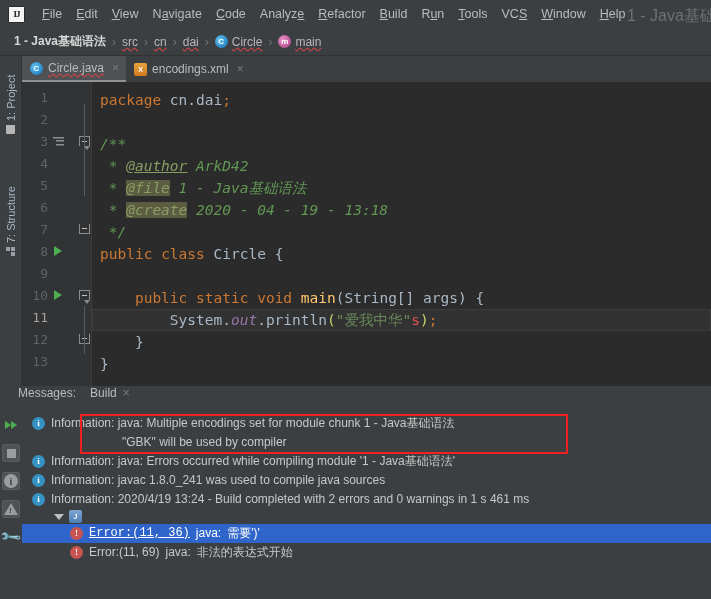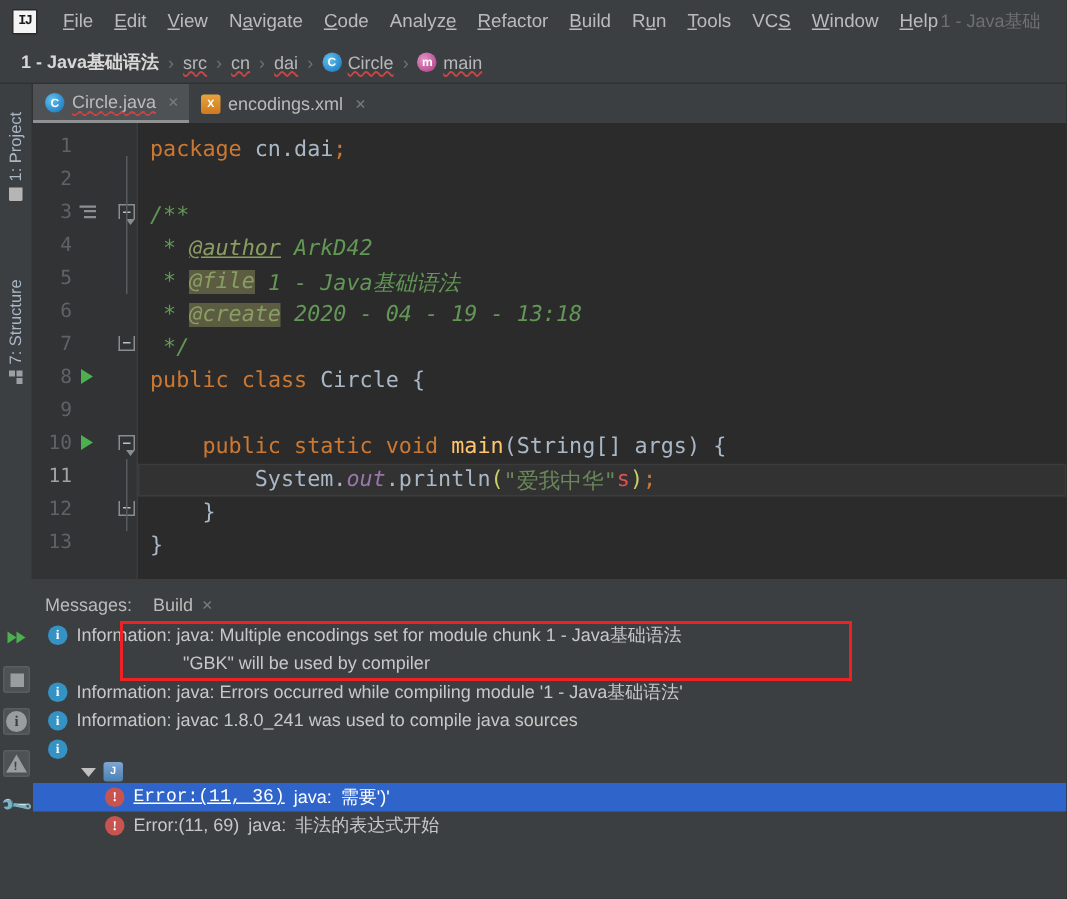--- a/index.html
+++ b/index.html
@@ -14,28 +14,28 @@
   
   .menubar {
     height: 28px; background: #3c3f41; display: flex; align-items: center;
     padding-left: 4px; position: relative;
   }
   .ij-logo {
     width: 17px; height: 17px; margin: 0 10px 0 4px; background: #f4f4f4;
     border: 1px solid #2b2b2b; display: flex; align-items: center;
     justify-content: center; flex: none; border-radius: 1px;
   }
-  .ij-logo span { font-size: 9px; font-weight: bold; color: #1b1b1b; letter-spacing: -1px; font-family: Liberation Mono, monospace; }
+  .ij-logo span { font-size: 9px; font-weight: bold; color: #1b1b1b; letter-spacing: -1px; font-family: Liberation Serif, serif; }
   .menu-item {
     font-size: 12.5px; color: #bbbbbb; padding: 3px 7px; white-space: nowrap;
     cursor: default;
   }
   .menu-item .mn { text-decoration: underline; }
   .win-title {
-    position: absolute; right: 0px; top: 6px; font-size: 12px; color: #6e7071;
+    position: absolute; right: 0px; top: 6px; font-size: 16px; color: #6e7071;
     white-space: nowrap; overflow: hidden; width: 84px; margin-left: 34px;
   }
 
   
   .breadcrumb {
     height: 28px; background: #3c3f41; display: flex; align-items: center;
     padding-left: 10px; gap: 0px; border-bottom: 1px solid #323232;
   }
   .crumb { display: flex; align-items: center; font-size: 12px; color: #b8b8b8; padding: 0 4px; white-space: nowrap; }
   .crumb.first { font-weight: bold; color: #d8d8d8; }
@@ -128,22 +128,22 @@
   .str { color: #6a8759; }
   .err { color: #e05252; }
   .paren-hl { color: #c9d06b; }
   .field { color: #9876aa; font-style: italic; }
   .mcall { color: #ffc66d; }
   .semi { color: #cc7832; }
 
   
   .msg-panel { position: absolute; left: 0; right: 0; bottom: 0; height: 213px;
                background: #3c3f41; display: flex; flex-direction: column; }
-  .msg-head { height: 24px; display: flex; align-items: flex-end; gap: 14px;
-              padding-left: 30px; font-size: 12px; color: #bbbbbb; flex: none; }
+  .msg-head { height: 24px; display: flex; align-items: flex-start; gap: 14px;
+              padding-left: 18px; font-size: 12px; color: #bbbbbb; flex: none; }
   .msg-head .lab { color: #bbbbbb; }
   .msg-head .tabb { display: flex; align-items: center; gap: 6px; }
   .msg-head .xc { color: #7a7d7f; font-size: 12px; }
   .msg-body { flex: 1; display: flex; min-height: 0; }
 
   .msg-tools { width: 22px; background: #3c3f41; flex: none; display: flex;
                flex-direction: column; align-items: center; padding-top: 6px; gap: 10px; }
   .tbtn { width: 18px; height: 18px; display: flex; align-items: center; justify-content: center; position: relative; }
   .tbtn.boxed { background: #4e5254; border: 1px solid #5a5d5f; border-radius: 2px; }
   .dbl-arrow { display: flex; }
@@ -402,20 +402,21 @@
         <div class="mrow">
           <span class="info-ic">i</span>
           <span>Information: java: Errors occurred while compiling module '1 - Java基础语法'</span>
         </div>
         <div class="mrow">
           <span class="info-ic">i</span>
           <span>Information: javac 1.8.0_241 was used to compile java sources</span>
         </div>
         <div class="mrow">
           <span class="info-ic">i</span>
+          <span>Information: 2020/4/19 13:24 - Build completed with 2 errors and 0 warnings in 1 s 461 ms</span>
         </div>
 
         <div class="mrow tree-row">
           <span class="tri-down"></span>
           <span class="jicon">J</span>
         </div>
 
         <div class="mrow selected err-row">
           <span class="err-ic">!</span>
           <span class="underline-link">Error:(11, 36)</span>

